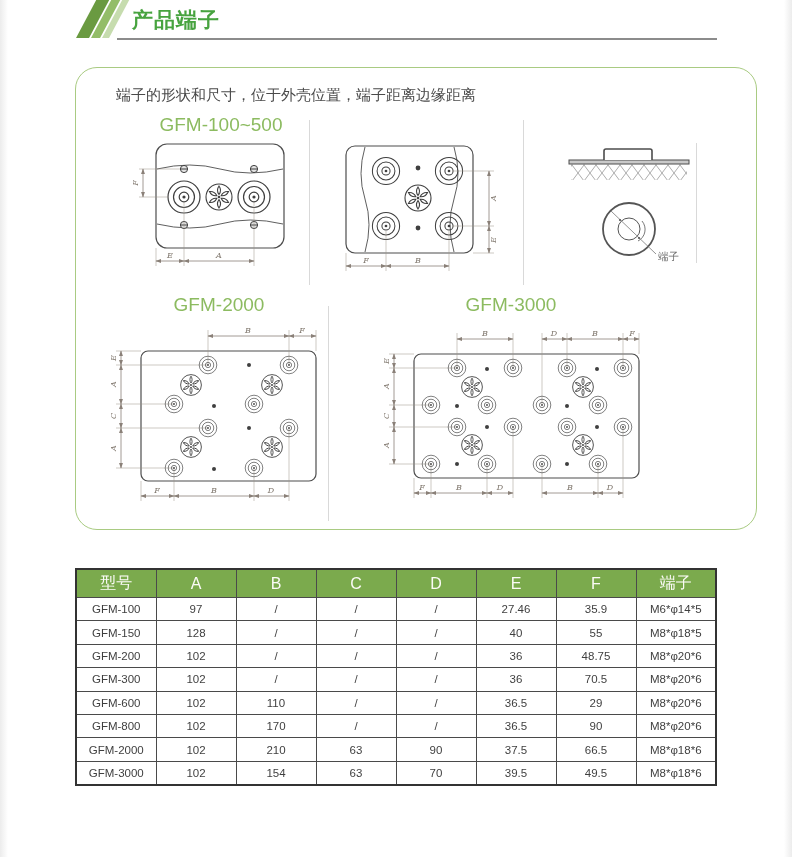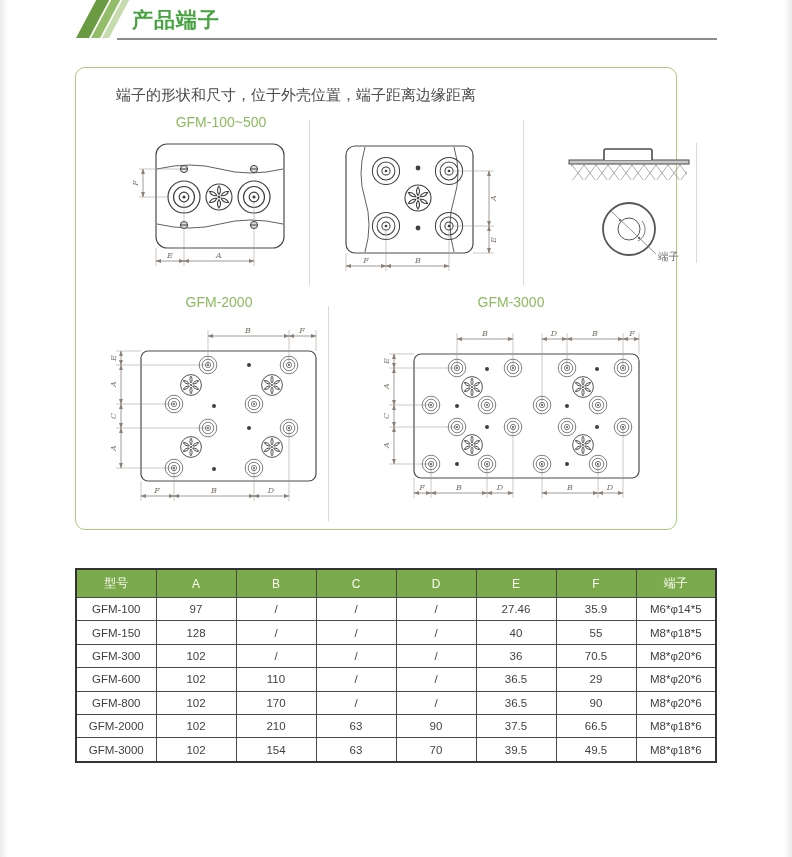--- a/index.html
+++ b/index.html
@@ -17,36 +17,36 @@
   .logo .s{position:absolute;top:0;height:38px;transform:skewX(-28deg);transform-origin:50% 100%;}
   .logo .s1{left:12px;width:13px;background:#6a9a41;}
   .logo .s2{left:27px;width:9px;background:#93bd68;}
   .logo .s3{left:38px;width:7px;background:#c6dcae;}
   .page-title{position:absolute;left:132px;top:6px;font-size:21px;font-weight:bold;
     color:#47a33f;letter-spacing:1px;}
   .title-rule{position:absolute;left:117px;top:38px;width:600px;height:0;
     border-top:2px solid #8c8c8c;}
 
   
-  .panel{position:absolute;left:75px;top:67px;width:602px;height:463px;
-    border:1.5px solid #a9cb82;border-radius:10px;box-sizing:border-box;background:#fff;}
+  .panel{position:absolute;left:75px;top:67px;width:682px;height:463px;
+    border:1.5px solid #a9cb82;border-radius:22px;box-sizing:border-box;background:#fff;}
   .panel-desc{position:absolute;left:40px;top:18px;font-size:15px;color:#4a4a4a;}
-  .diag-label{position:absolute;font-size:14px;color:#8cbb60;text-align:center;}
+  .diag-label{position:absolute;font-size:19px;color:#8cbb60;text-align:center;}
   .vdiv{position:absolute;width:1px;background:#d9d9d9;}
   .diag{position:absolute;}
   svg text.dim{font-family:"DejaVu Serif","Liberation Serif",serif;font-size:8px;
     fill:#7c7369;font-style:italic;}
   svg text.callout{font-family:"DejaVu Sans",sans-serif;font-size:10.5px;fill:#6b6b6b;}
 
   
   .spec-table{position:absolute;left:75px;top:568px;width:642px;border-collapse:collapse;
     table-layout:fixed;font-size:11.5px;color:#3f3f3f;}
   .spec-table th,.spec-table td{border:1.6px solid #4a4a4a;text-align:center;
     padding:0;height:22.4px;overflow:hidden;white-space:nowrap;}
-  .spec-table th{background:#7baa4d;color:#fbfbf6;font-weight:500;height:27px;font-size:12px;}
+  .spec-table th{background:#7baa4d;color:#fbfbf6;font-weight:500;height:27px;font-size:16px;}
   .spec-table{border:2px solid #333;}
 </style>
 </head>
 <body>
 
 <div class="edge-fade-l"></div>
 <div class="edge-fade-r"></div>
 
 <svg width="0" height="0" style="position:absolute" aria-hidden="true">
   <defs>
@@ -342,20 +342,30 @@
         <td>GFM-150</td>
         <td>128</td>
         <td>/</td>
         <td>/</td>
         <td>/</td>
         <td>40</td>
         <td>55</td>
         <td>M8*φ18*5</td>
       </tr>
       <tr>
+        <td>GFM-200</td>
+        <td>102</td>
+        <td>/</td>
+        <td>/</td>
+        <td>/</td>
+        <td>36</td>
+        <td>48.75</td>
+        <td>M8*φ20*6</td>
+      </tr>
+      <tr>
         <td>GFM-300</td>
         <td>102</td>
         <td>/</td>
         <td>/</td>
         <td>/</td>
         <td>36</td>
         <td>70.5</td>
         <td>M8*φ20*6</td>
       </tr>
       <tr>

